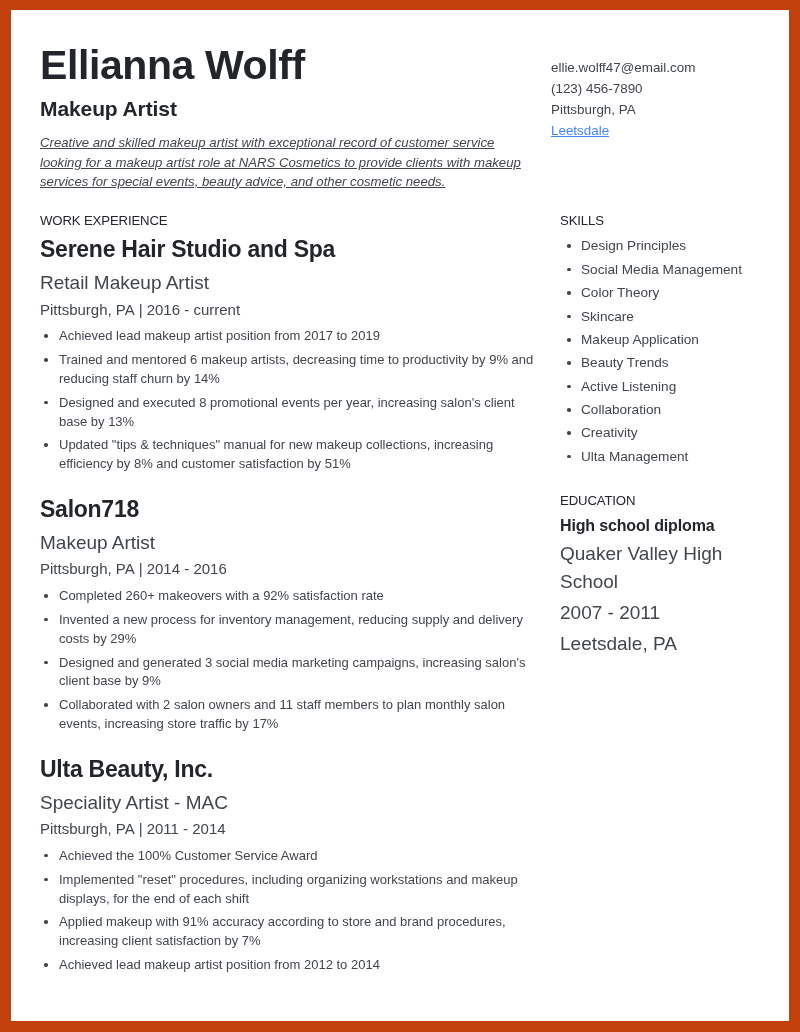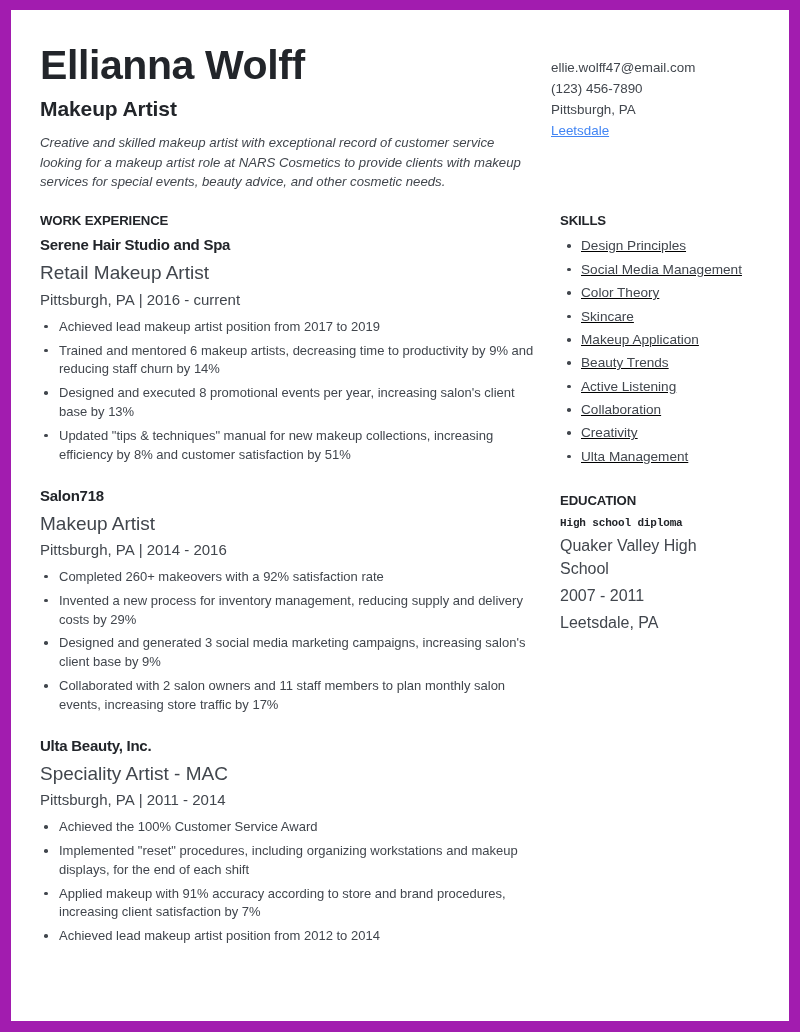--- a/index.html
+++ b/index.html
@@ -11,21 +11,21 @@
     width: 800px;
     height: 1032px;
     font-family: "Liberation Sans", sans-serif;
     -webkit-font-smoothing: antialiased;
   }
 
   .page-frame {
     box-sizing: border-box;
     width: 800px;
     height: 1032px;
-    background: #a21caf;
+    background: #c2410c;
     padding: 10px 11px 11px 11px;
   }
   .page {
     box-sizing: border-box;
     width: 778px;
     height: 1011px;
     background: #ffffff;
     position: relative;
     overflow: hidden;
     padding: 34px 28px 0 29px;
@@ -55,20 +55,21 @@
     margin: 10px 0 0 0;
     line-height: 1.1;
   }
   .summary {
     font-size: 13.2px;
     font-style: italic;
     color: #41464d;
     line-height: 1.47;
     margin: 13px 0 0 0;
     width: 496px;
+    text-decoration: underline;
   }
 
   .contact {
     width: 210px;
     padding-top: 13px;
     text-align: left;
   }
   .contact-line {
     font-size: 13.4px;
     color: #41464d;
@@ -87,32 +88,32 @@
   
   .columns {
     display: flex;
     margin-top: 22px;
   }
   .col-main { width: 505px; flex: 0 0 505px; }
   .col-side { width: 215px; flex: 0 0 215px; margin-left: 15px; }
 
   .section-heading {
     font-size: 13.2px;
-    font-weight: bold;
+    font-weight: normal;
     color: #22252a;
     letter-spacing: -0.15px;
     text-transform: uppercase;
     margin: 0 0 8px 0;
   }
 
   .job { margin-bottom: 22px; }
   .job:last-child { margin-bottom: 0; }
 
   .org-name {
-    font-size: 15px;
+    font-size: 23px;
     font-weight: bold;
     color: #22252a;
     letter-spacing: -0.25px;
     line-height: 1.2;
     margin: 0;
   }
   .role {
     font-size: 19px;
     color: #41464d;
     line-height: 1.45;
@@ -152,21 +153,20 @@
   }
 
   
   .side-block { margin-bottom: 26px; }
   .side-block:last-child { margin-bottom: 0; }
 
   ul.skill-list {
     list-style: none;
     margin: 4px 0 0 0;
     padding: 0;
-    text-decoration: underline;
   }
   ul.skill-list > li {
     position: relative;
     font-size: 13.6px;
     color: #41464d;
     line-height: 1.5;
     padding-left: 21px;
     margin-bottom: 3px;
   }
   ul.skill-list > li::before {
@@ -174,30 +174,29 @@
     position: absolute;
     left: 7px;
     top: 8px;
     width: 3.6px;
     height: 3.6px;
     border-radius: 50%;
     background: #41464d;
   }
 
   .edu-degree {
-    font-size: 11px;
+    font-size: 16px;
     font-weight: bold;
     color: #22252a;
     letter-spacing: -0.15px;
     line-height: 1.3;
     margin: 3px 0 0 0;
-    font-family: Liberation Mono, monospace;
   }
   .edu-line {
-    font-size: 16px;
+    font-size: 19px;
     color: #41464d;
     line-height: 1.48;
     margin: 3px 0 0 0;
   }
   .edu-school { width: 165px; }
 </style>
 </head>
 <body>
 
 <div class="page-frame">

